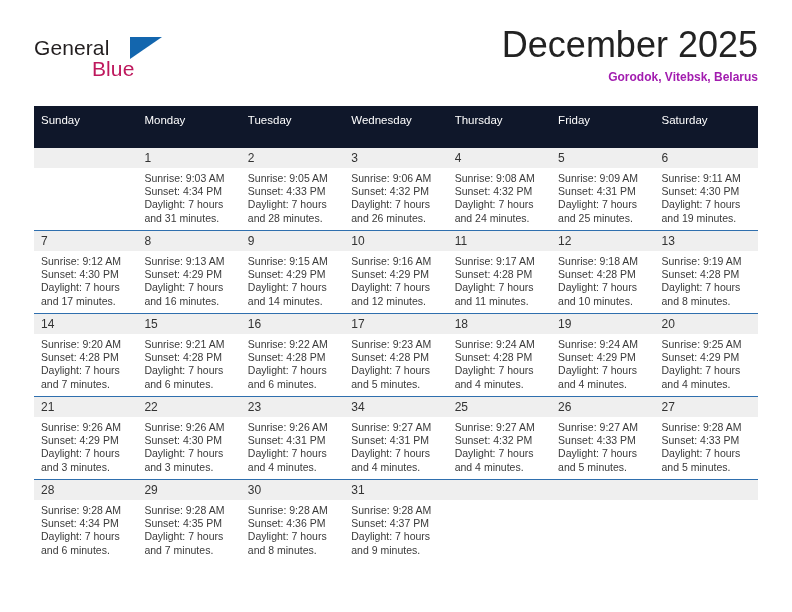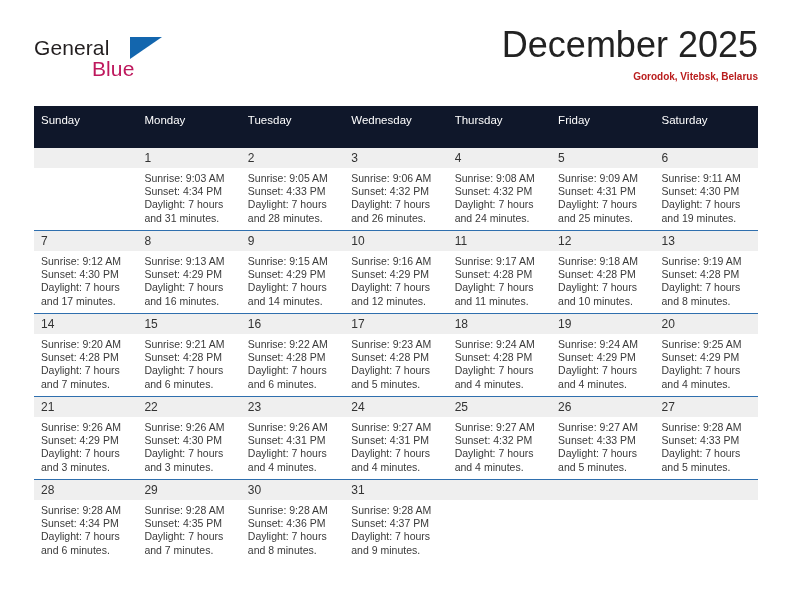--- a/index.html
+++ b/index.html
@@ -76,23 +76,23 @@
   .cal-title {
     font-size: 36px;
     font-weight: normal;
     color: #222222;
     line-height: 34px;
     white-space: nowrap;
     font-family: "Liberation Sans", sans-serif;
   }
   .cal-subtitle {
     margin-top: 7px;
-    font-size: 10px;
+    font-size: 12px;
     font-weight: bold;
-    color: #b91c1c;
+    color: #a21caf;
     line-height: 16px;
     white-space: nowrap;
     font-family: "Liberation Sans", sans-serif;
     text-align: right;
   }
 
   
   .calendar {
     position: absolute;
     left: 34px;
@@ -396,21 +396,21 @@
           <td class="day-cell">
             <span class="daynum">23</span>
             <div class="details">
               <div>Sunrise: 9:26 AM</div>
               <div>Sunset: 4:31 PM</div>
               <div>Daylight: 7 hours</div>
               <div>and 4 minutes.</div>
             </div>
           </td>
           <td class="day-cell">
-            <span class="daynum">24</span>
+            <span class="daynum">34</span>
             <div class="details">
               <div>Sunrise: 9:27 AM</div>
               <div>Sunset: 4:31 PM</div>
               <div>Daylight: 7 hours</div>
               <div>and 4 minutes.</div>
             </div>
           </td>
           <td class="day-cell">
             <span class="daynum">25</span>
             <div class="details">

